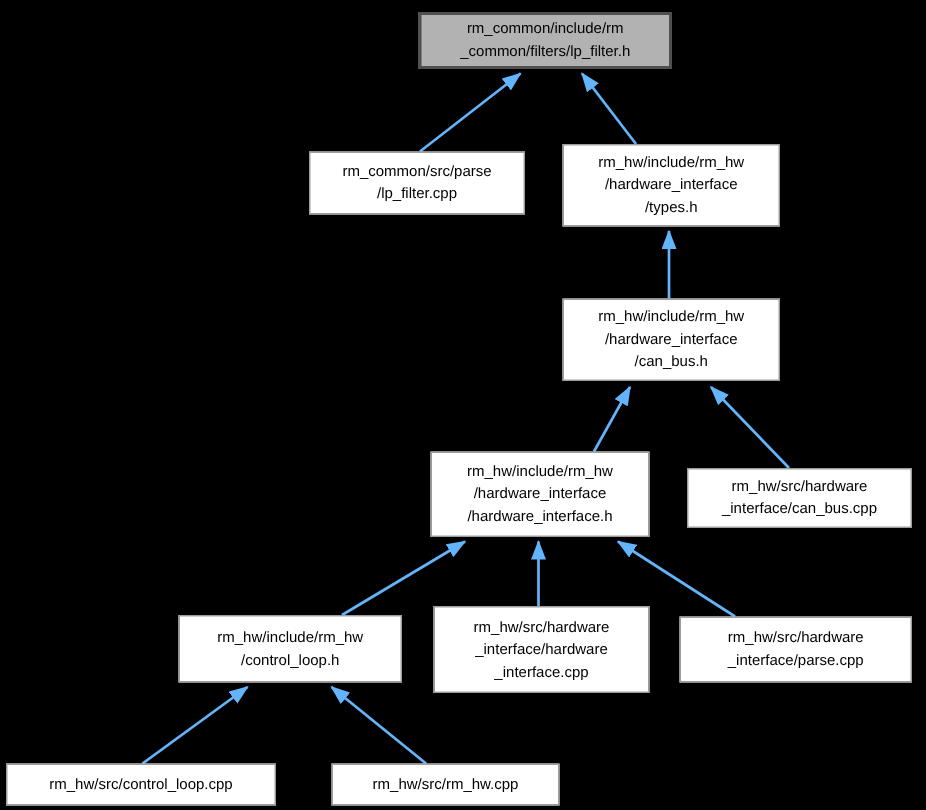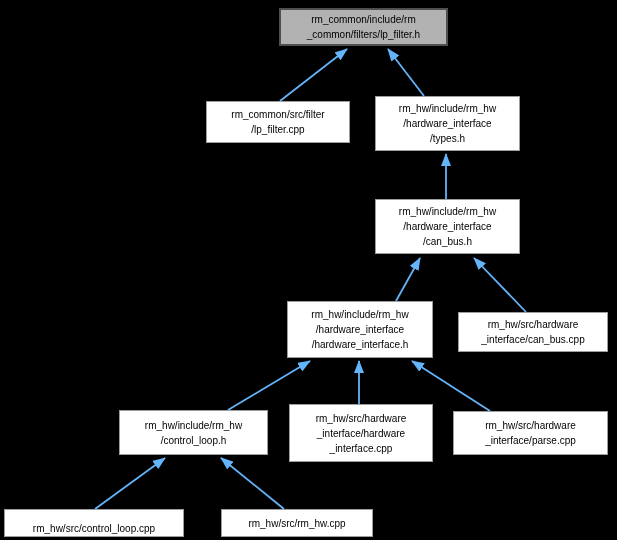--- a/index.html
+++ b/index.html
@@ -63,21 +63,21 @@
     <line class="edge" x1="95" y1="509" x2="165" y2="458" marker-end="url(#arrow)"></line>
     <line class="edge" x1="284" y1="509" x2="221" y2="458" marker-end="url(#arrow)"></line>
   </svg>
 
   <div class="node root" style="left:279px; top:8px; width:169px; height:38px;">
     <span class="lbl">rm_common/include/rm
 _common/filters/lp_filter.h</span>
   </div>
 
   <div class="node" style="left:206px; top:101px; width:144px; height:42px;">
-    <span class="lbl">rm_common/src/filter
+    <span class="lbl">rm_common/src/parse
 /lp_filter.cpp</span>
   </div>
 
   <div class="node" style="left:375px; top:96px; width:145px; height:55px;">
     <span class="lbl">rm_hw/include/rm_hw
 /hardware_interface
 /types.h</span>
   </div>
 
   <div class="node" style="left:375px; top:199px; width:145px; height:55px;">
@@ -106,21 +106,21 @@
     <span class="lbl">rm_hw/src/hardware
 _interface/hardware
 _interface.cpp</span>
   </div>
 
   <div class="node" style="left:453px; top:411px; width:155px; height:44px;">
     <span class="lbl">rm_hw/src/hardware
 _interface/parse.cpp</span>
   </div>
 
-  <div class="node" style="left:4px; top:509px; width:180px; height:28px;align-items:flex-end;">
+  <div class="node" style="left:4px; top:509px; width:180px; height:28px;">
     <span class="lbl">rm_hw/src/control_loop.cpp</span>
   </div>
 
   <div class="node" style="left:221px; top:509px; width:152px; height:28px;">
     <span class="lbl">rm_hw/src/rm_hw.cpp</span>
   </div>
 
 </div>
 
 </body></html>

